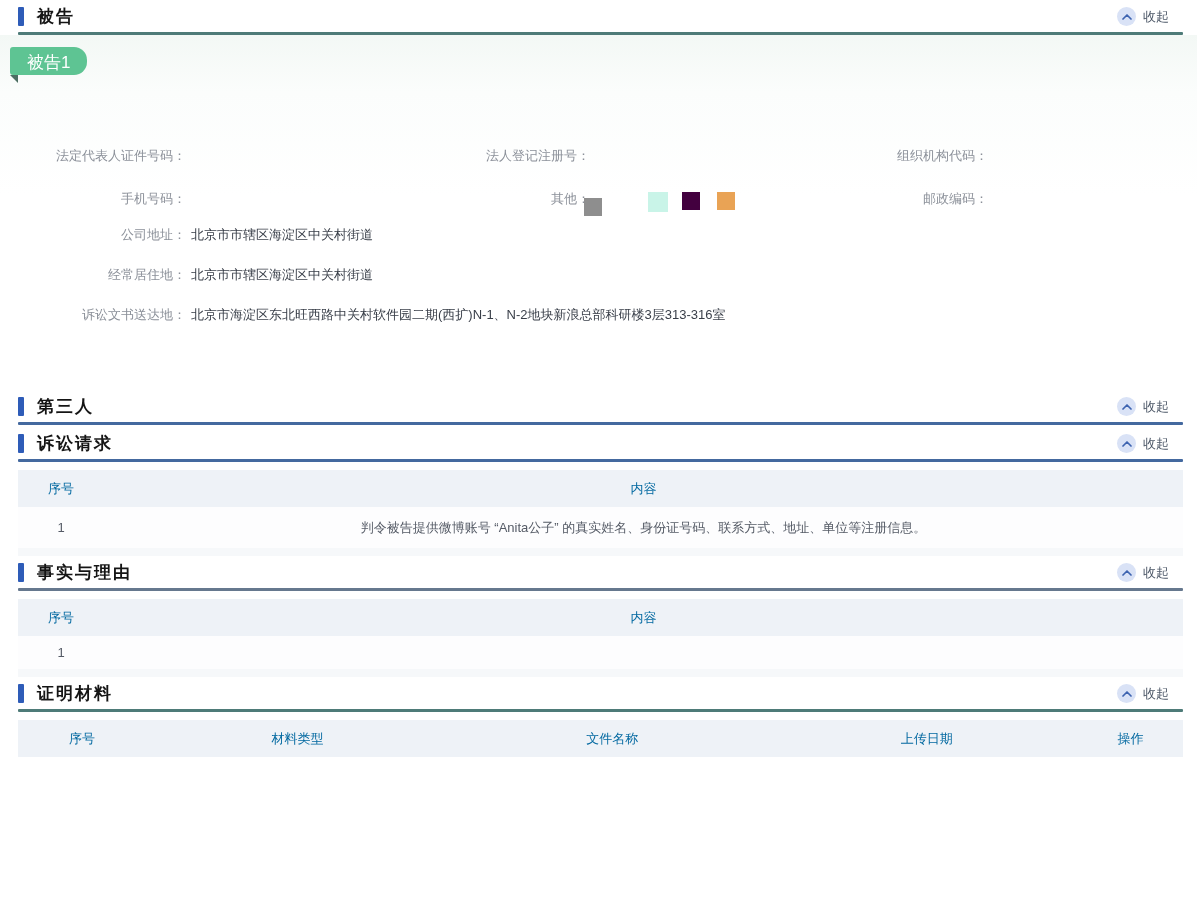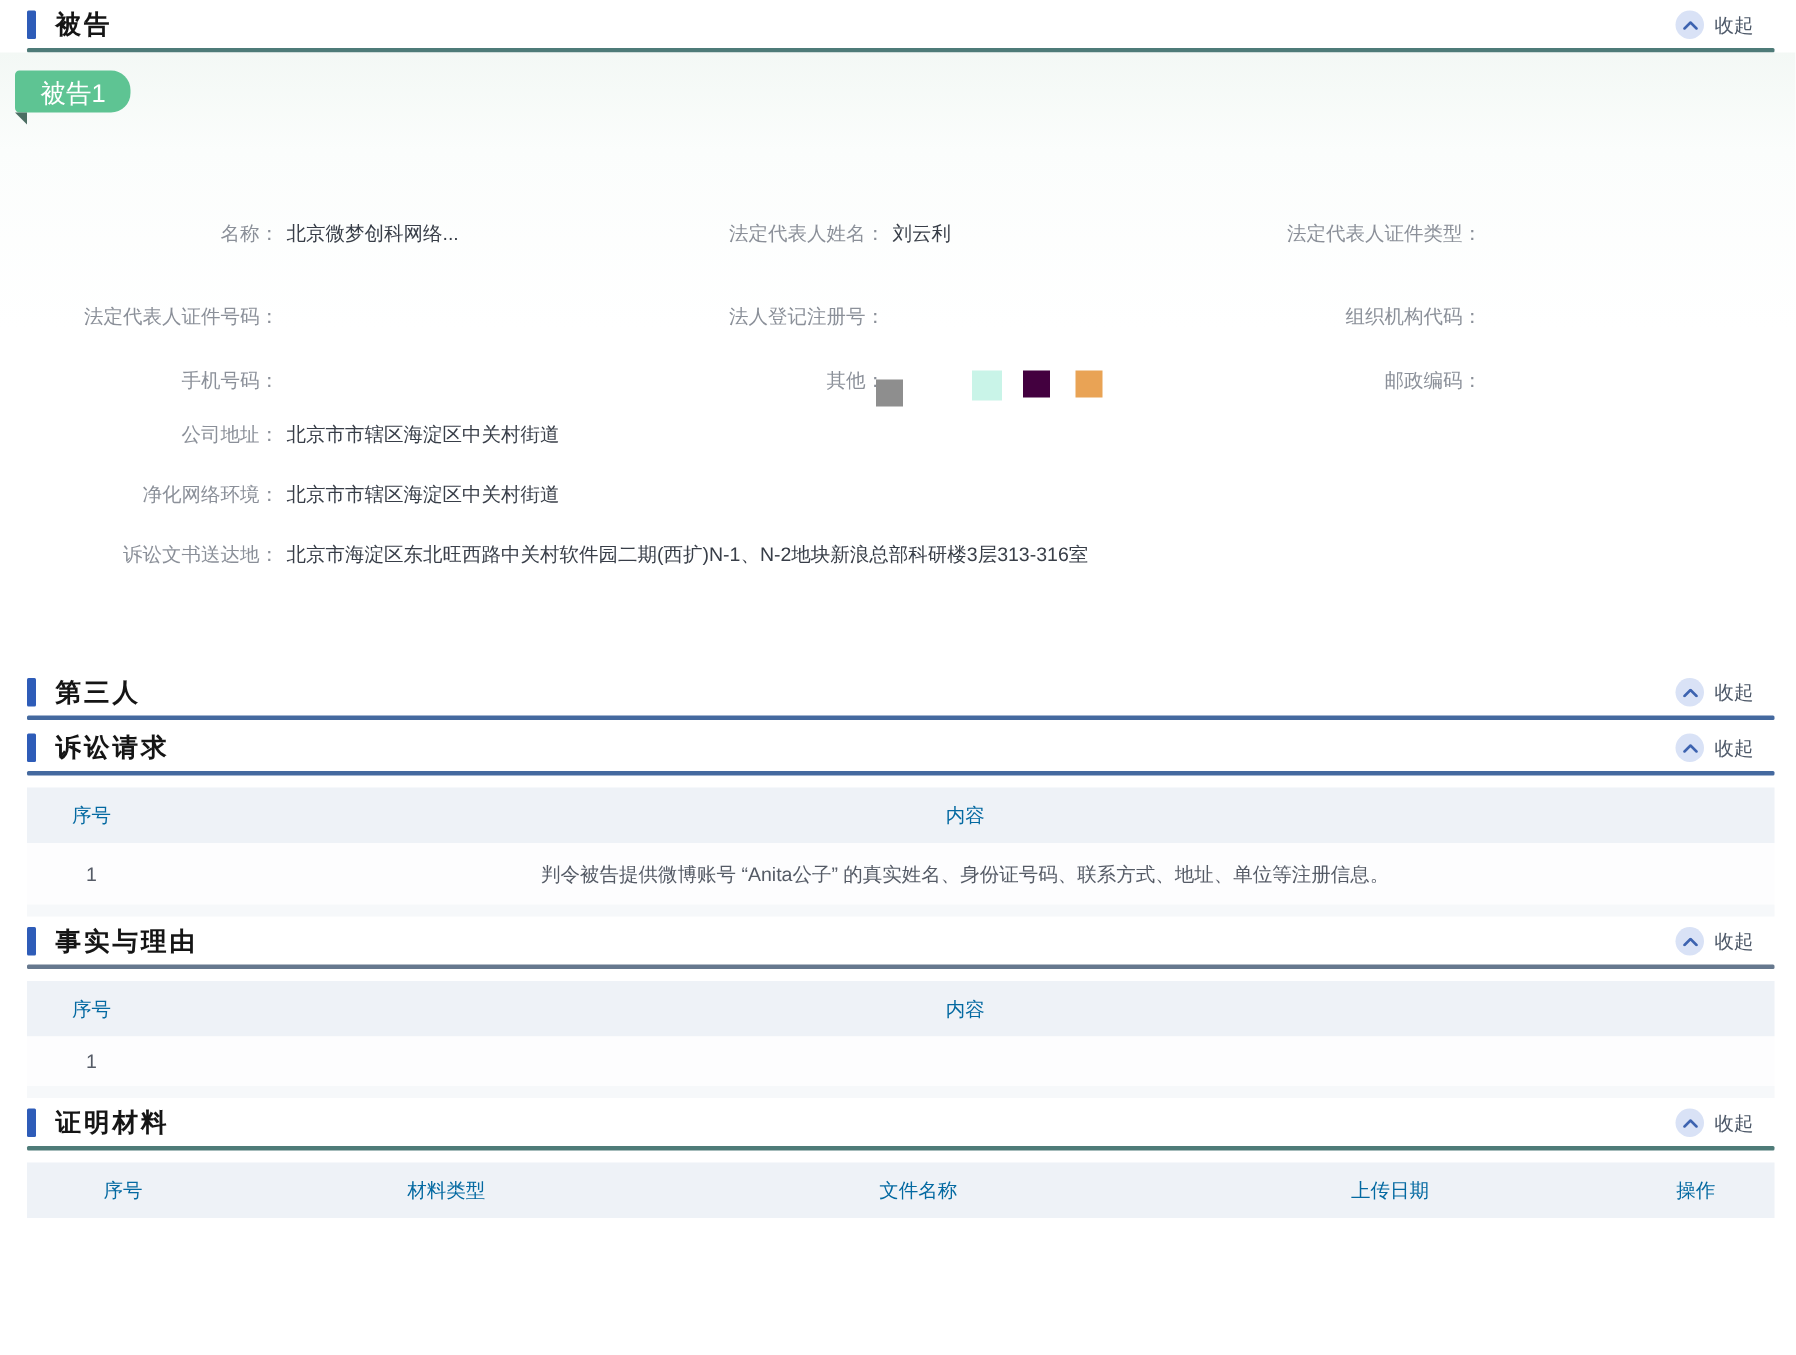--- a/index.html
+++ b/index.html
@@ -112,34 +112,20 @@
       </button>
     </div>
     <div class="rule teal"></div>
 
     <div class="panel">
       <div class="tab">
         <span>被告1</span>
       </div>
 
       <div class="fields">
-        <div class="frow r1">
-          <div class="cell c1">
-            <span class="lbl">名称：</span>
-            <span class="val">北京微梦创科网络...</span>
-          </div>
-          <div class="cell c2">
-            <span class="lbl">法定代表人姓名：</span>
-            <span class="val">刘云利</span>
-          </div>
-          <div class="cell c3">
-            <span class="lbl">法定代表人证件类型：</span>
-            <span class="val"></span>
-          </div>
-        </div>
 
         <div class="frow r2">
           <div class="cell c1">
             <span class="lbl">法定代表人证件号码：</span>
             <span class="val"></span>
           </div>
           <div class="cell c2">
             <span class="lbl">法人登记注册号：</span>
             <span class="val"></span>
           </div>
@@ -165,21 +151,21 @@
             <span class="lbl">邮政编码：</span>
             <span class="val"></span>
           </div>
         </div>
 
         <div class="addr">
           <span class="lbl">公司地址：</span>
           <span class="val">北京市市辖区海淀区中关村街道</span>
         </div>
         <div class="addr">
-          <span class="lbl">净化网络环境：</span>
+          <span class="lbl">经常居住地：</span>
           <span class="val">北京市市辖区海淀区中关村街道</span>
         </div>
         <div class="addr">
           <span class="lbl">诉讼文书送达地：</span>
           <span class="val">北京市海淀区东北旺西路中关村软件园二期(西扩)N-1、N-2地块新浪总部科研楼3层313-316室</span>
         </div>
       </div>
     </div>
   </section>
 

